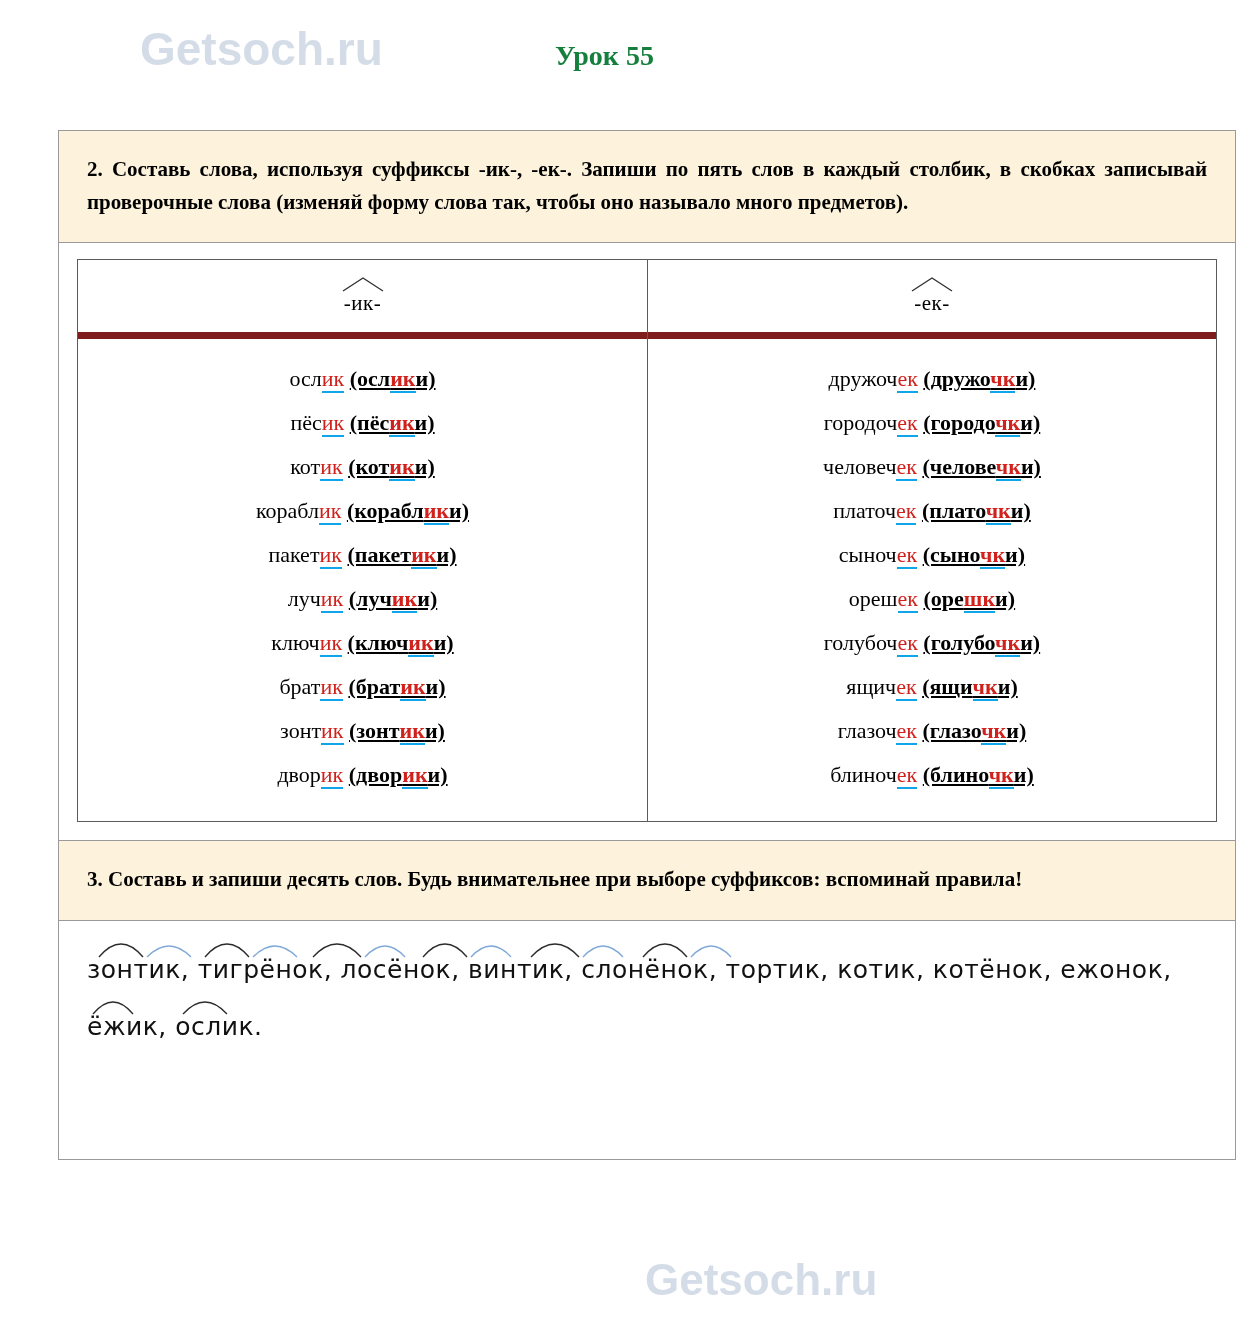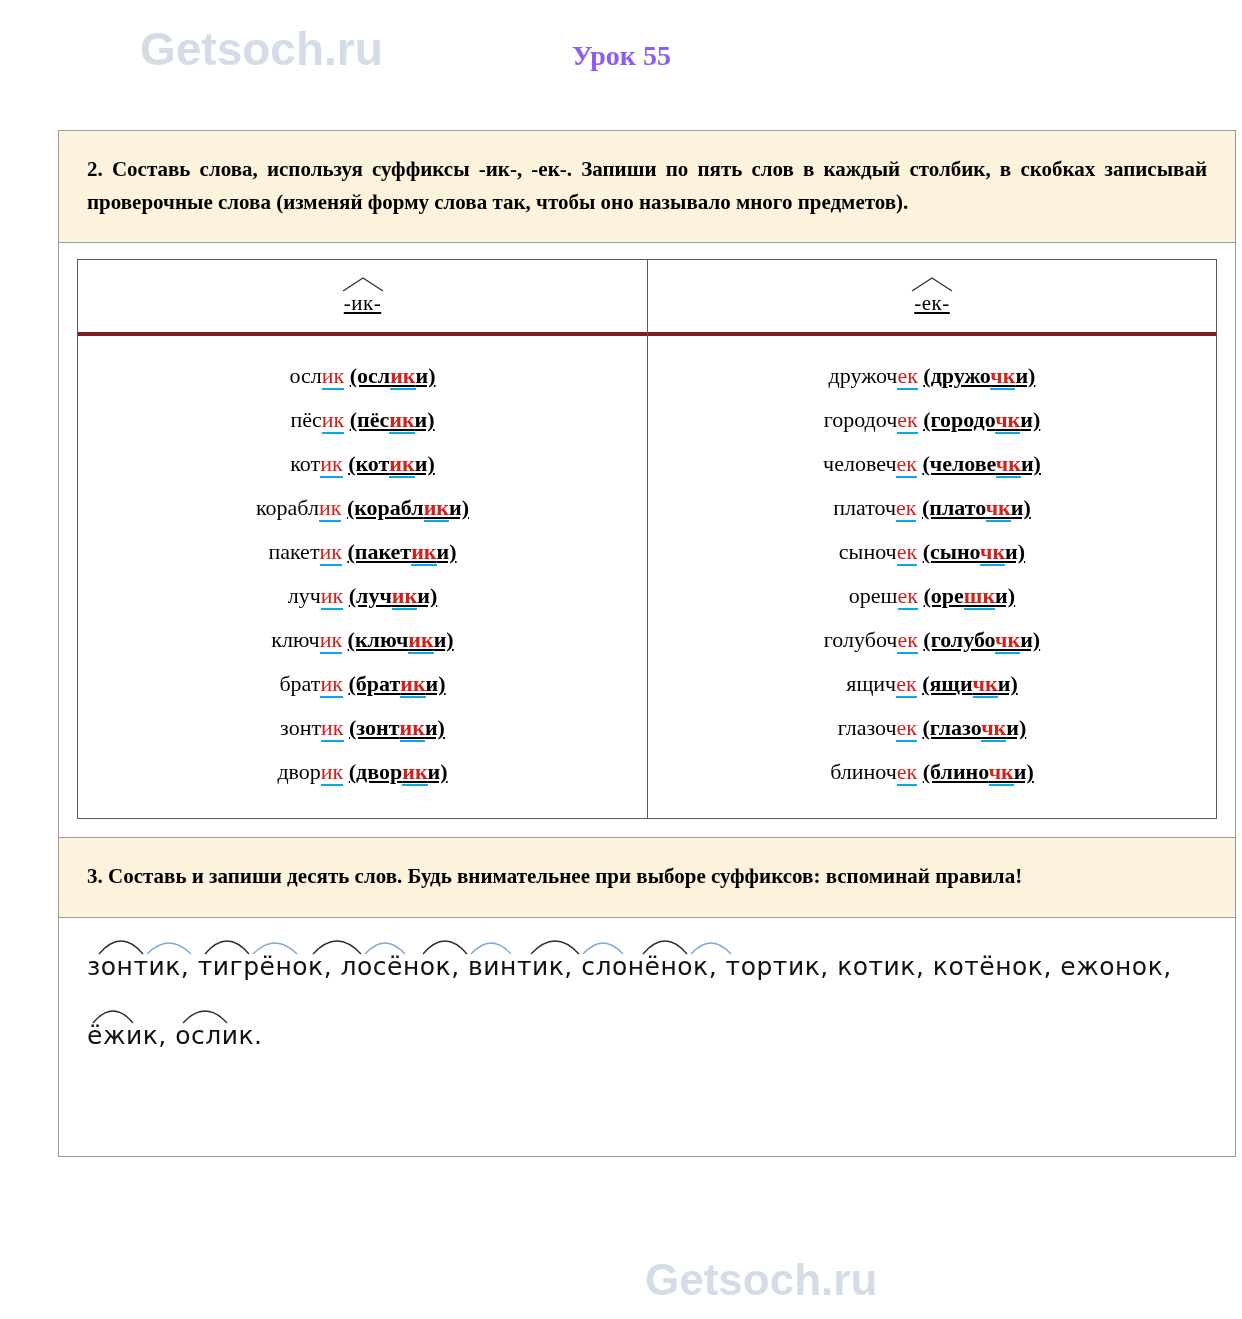--- a/index.html
+++ b/index.html
@@ -34,22 +34,21 @@
   .wm-bottom   { left: 645px;  top: 1255px; font-size: 44px; color: #cdd7e4; }
 
   
   .lesson-title {
     position: absolute;
     left: 555px;
     top: 40px;
     font-family: "Liberation Serif", serif;
     font-weight: bold;
     font-size: 28px;
-    color: #8b5cf6;
-    margin-left: 17px;
+    color: #15803d;
   }
 
   
   .sheet {
     position: absolute;
     left: 58px;
     top: 130px;
     width: 1178px;
     border: 1px solid #9a9a9a;
     box-sizing: border-box;
@@ -81,22 +80,21 @@
   .col {
     flex: 1 1 50%;
     box-sizing: border-box;
   }
   .col + .col { border-left: 1px solid #5b5b5b; }
   .col-head {
     height: 72px;
     display: flex;
     align-items: center;
     justify-content: center;
-    border-bottom: 4px solid #7f1d1d;
-    text-decoration: underline;
+    border-bottom: 7px solid #7f1d1d;
   }
   .suffix-mark {
     position: relative;
     font-size: 21px;
     font-family: "Liberation Serif", serif;
     letter-spacing: .5px;
     padding-top: 14px;
   }
   .suffix-mark .roof {
     position: absolute;
@@ -130,21 +128,21 @@
     min-height: 150px;
   }
   .hand-line {
     font-family: "DejaVu Sans", sans-serif;
     font-size: 25px;
     letter-spacing: .5px;
     color: #111;
     white-space: nowrap;
     line-height: 1.0;
   }
-  .hand-line + .hand-line { margin-top: 42px; }
+  .hand-line + .hand-line { margin-top: 30px; }
   .hw {
     position: relative;
     display: inline-block;
     padding-top: 2px;
   }
   .hw svg.arc {
     position: absolute;
     left: 0;
     top: -26px;
     overflow: visible;

